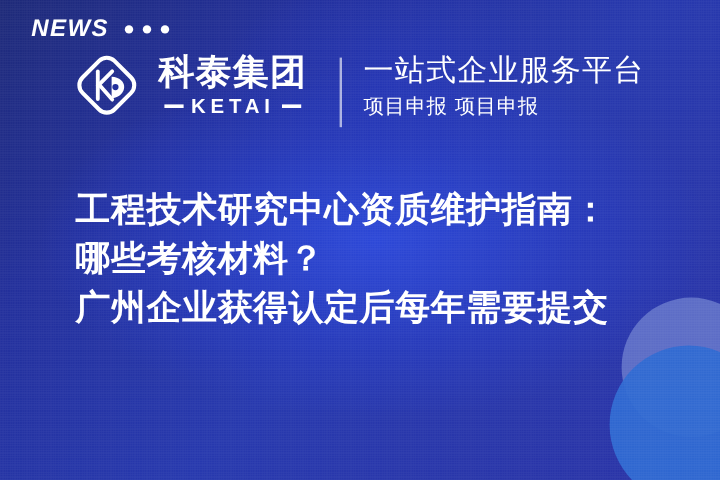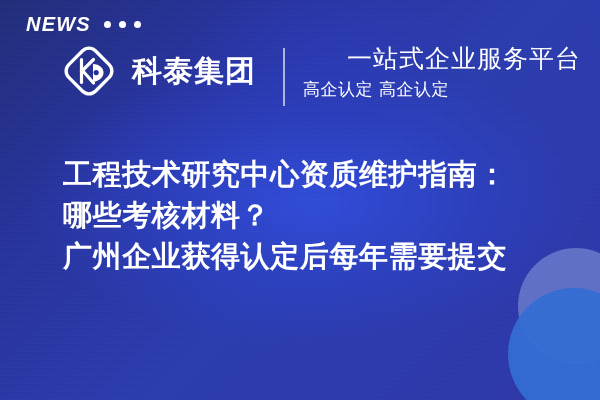--- a/index.html
+++ b/index.html
@@ -163,21 +163,20 @@
     position: absolute;
     left: 303px;
     top: 44px;
   }
   .slogan-main {
     color: #ffffff;
     font-size: 25px;
     line-height: 1.18;
     letter-spacing: 1px;
     font-family: "DejaVu Sans", "Liberation Sans", sans-serif;
-    margin-left: 44px;
   }
   .slogan-sub {
     color: #ffffff;
     font-size: 17px;
     line-height: 1.2;
     letter-spacing: 0.5px;
     margin-top: 5px;
     font-family: "DejaVu Serif", "Liberation Serif", serif;
   }
 
@@ -229,28 +228,33 @@
           <path d="M19.5 15.5 L19.5 38.5"></path>
           <path d="M19.5 27.5 L31.5 15.5"></path>
           <path d="M20.5 26.5 L31.5 39.0"></path>
         </g>
         <path d="M31.0 20.0 L31.0 38.0 C38.5 37.0 41.5 32.6 41.5 28.6 C41.5 24.0 37.6 20.4 31.0 20.0 Z" fill="#ffffff" stroke="none"></path>
         <circle cx="34.2" cy="28.6" r="2.6" fill="#23309c" stroke="none"></circle>
       </svg>
     </span>
     <span class="logo-words">
       <span class="logo-cn">科泰集团</span>
+      <span class="logo-en">
+        <i class="dash"></i>
+        <span class="txt">KETAI</span>
+        <i class="dash"></i>
+      </span>
     </span>
   </div>
 
   <div class="divider"></div>
 
   <div class="slogan">
     <div class="slogan-main">一站式企业服务平台</div>
-    <div class="slogan-sub">高企认定 高企认定</div>
+    <div class="slogan-sub">项目申报 项目申报</div>
   </div>
 
   <div class="headline">
     <div>工程技术研究中心资质维护指南：</div>
     <div>哪些考核材料？</div>
     <div>广州企业获得认定后每年需要提交</div>
   </div>
 
 </div>
 

